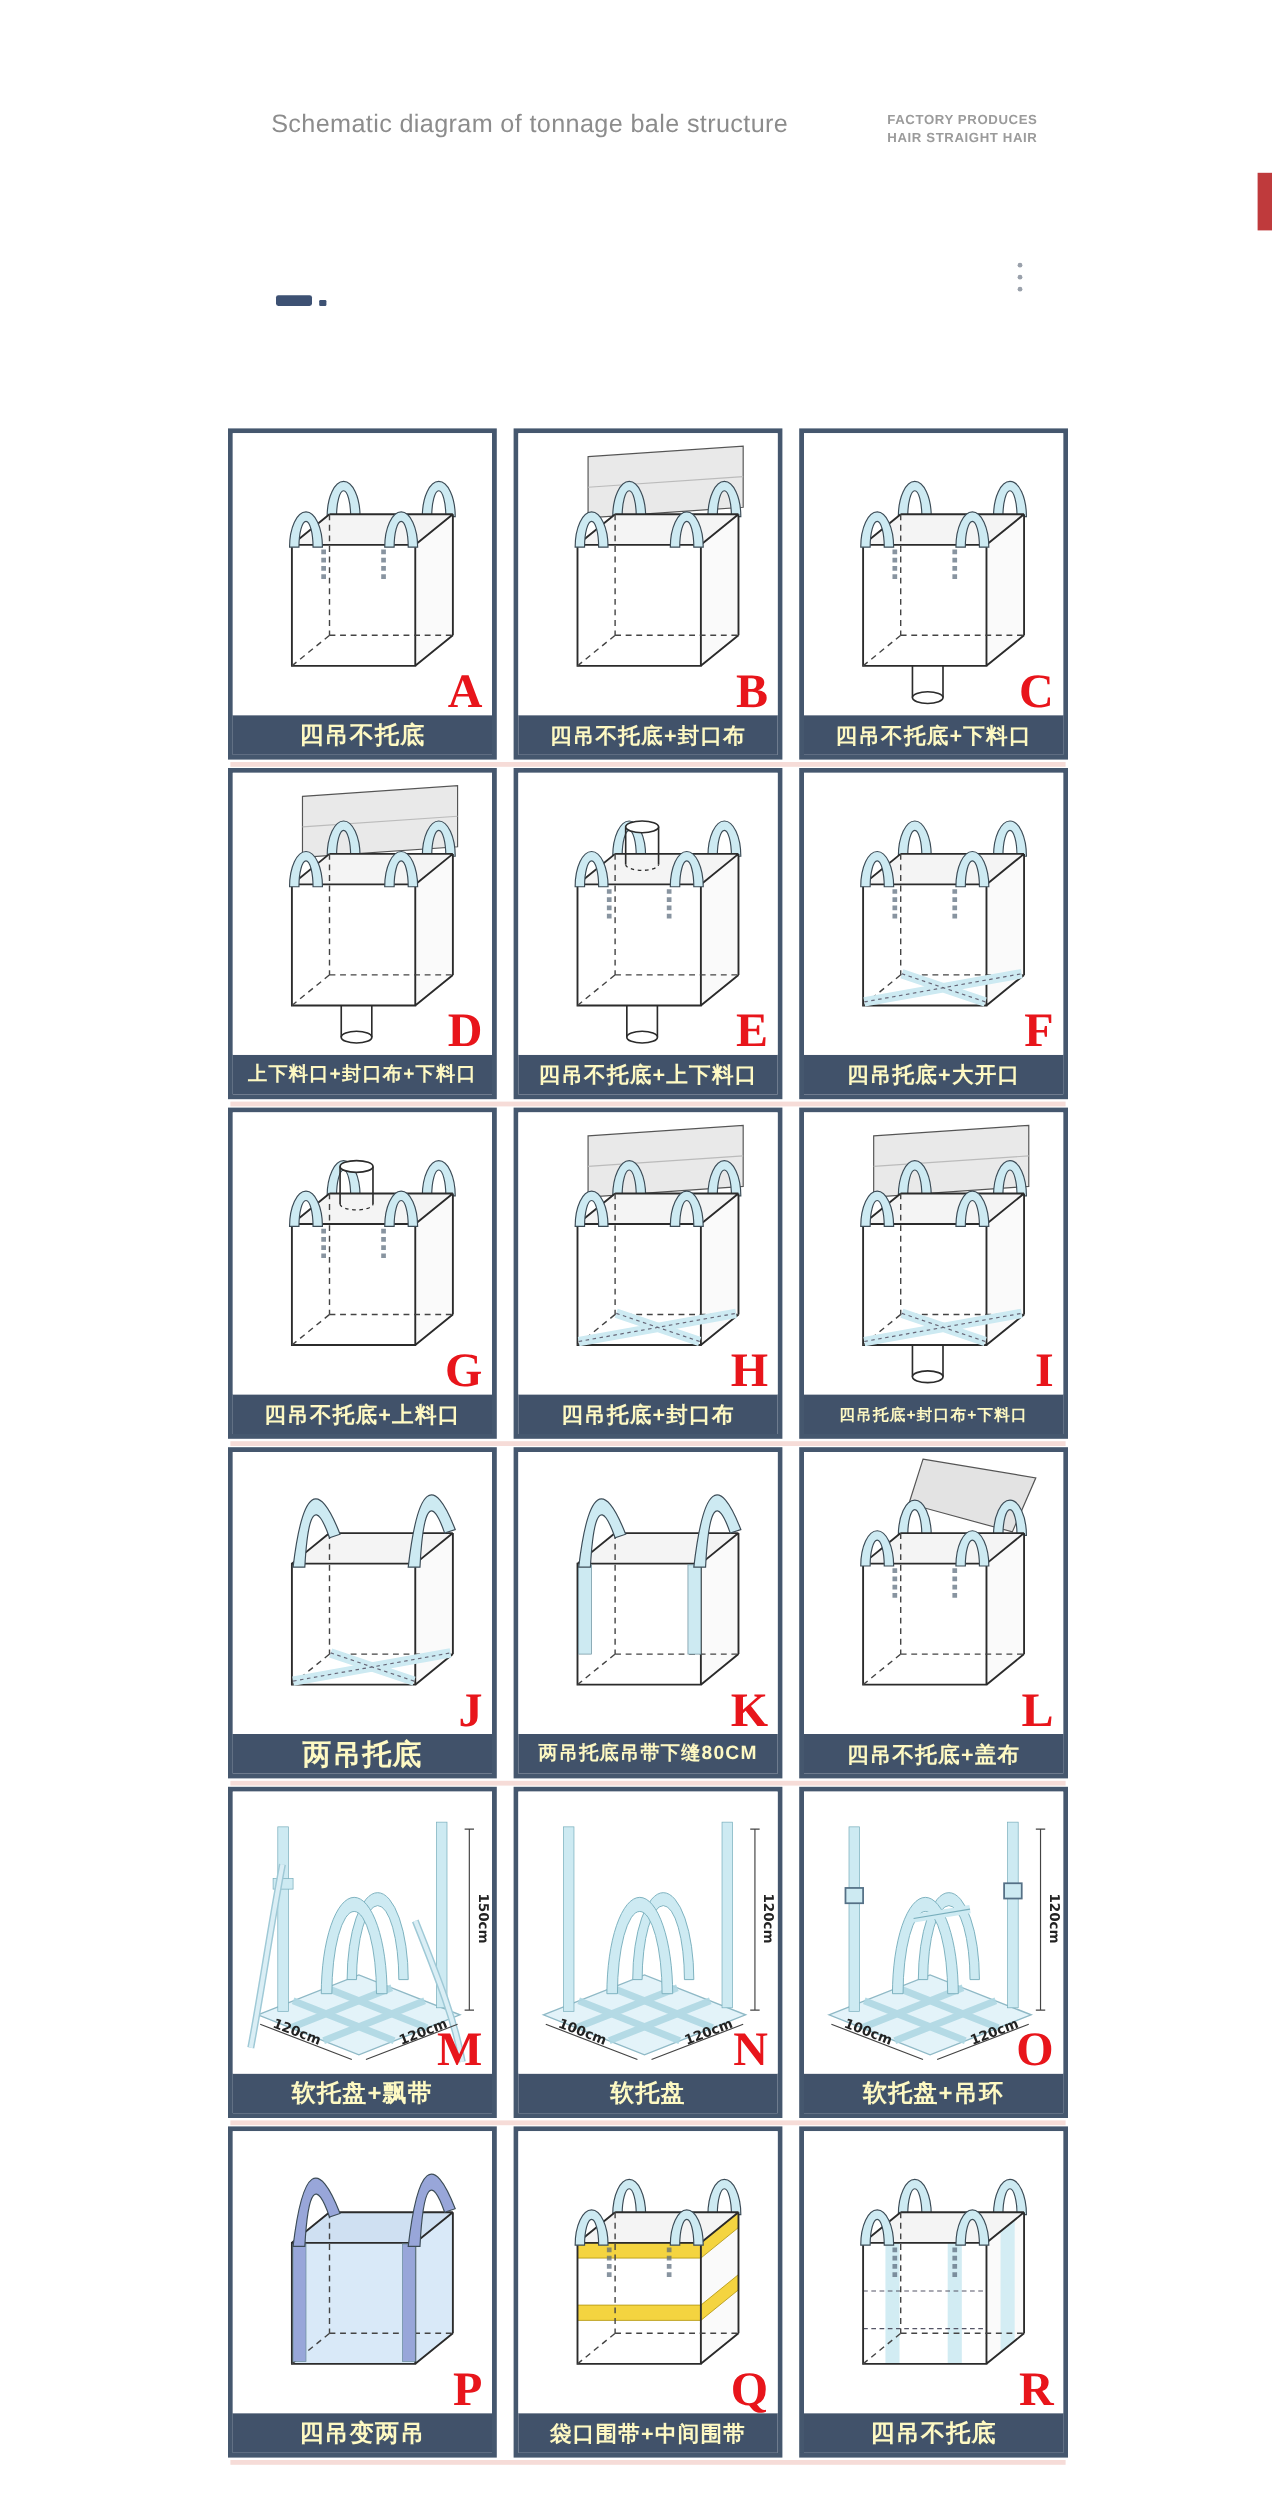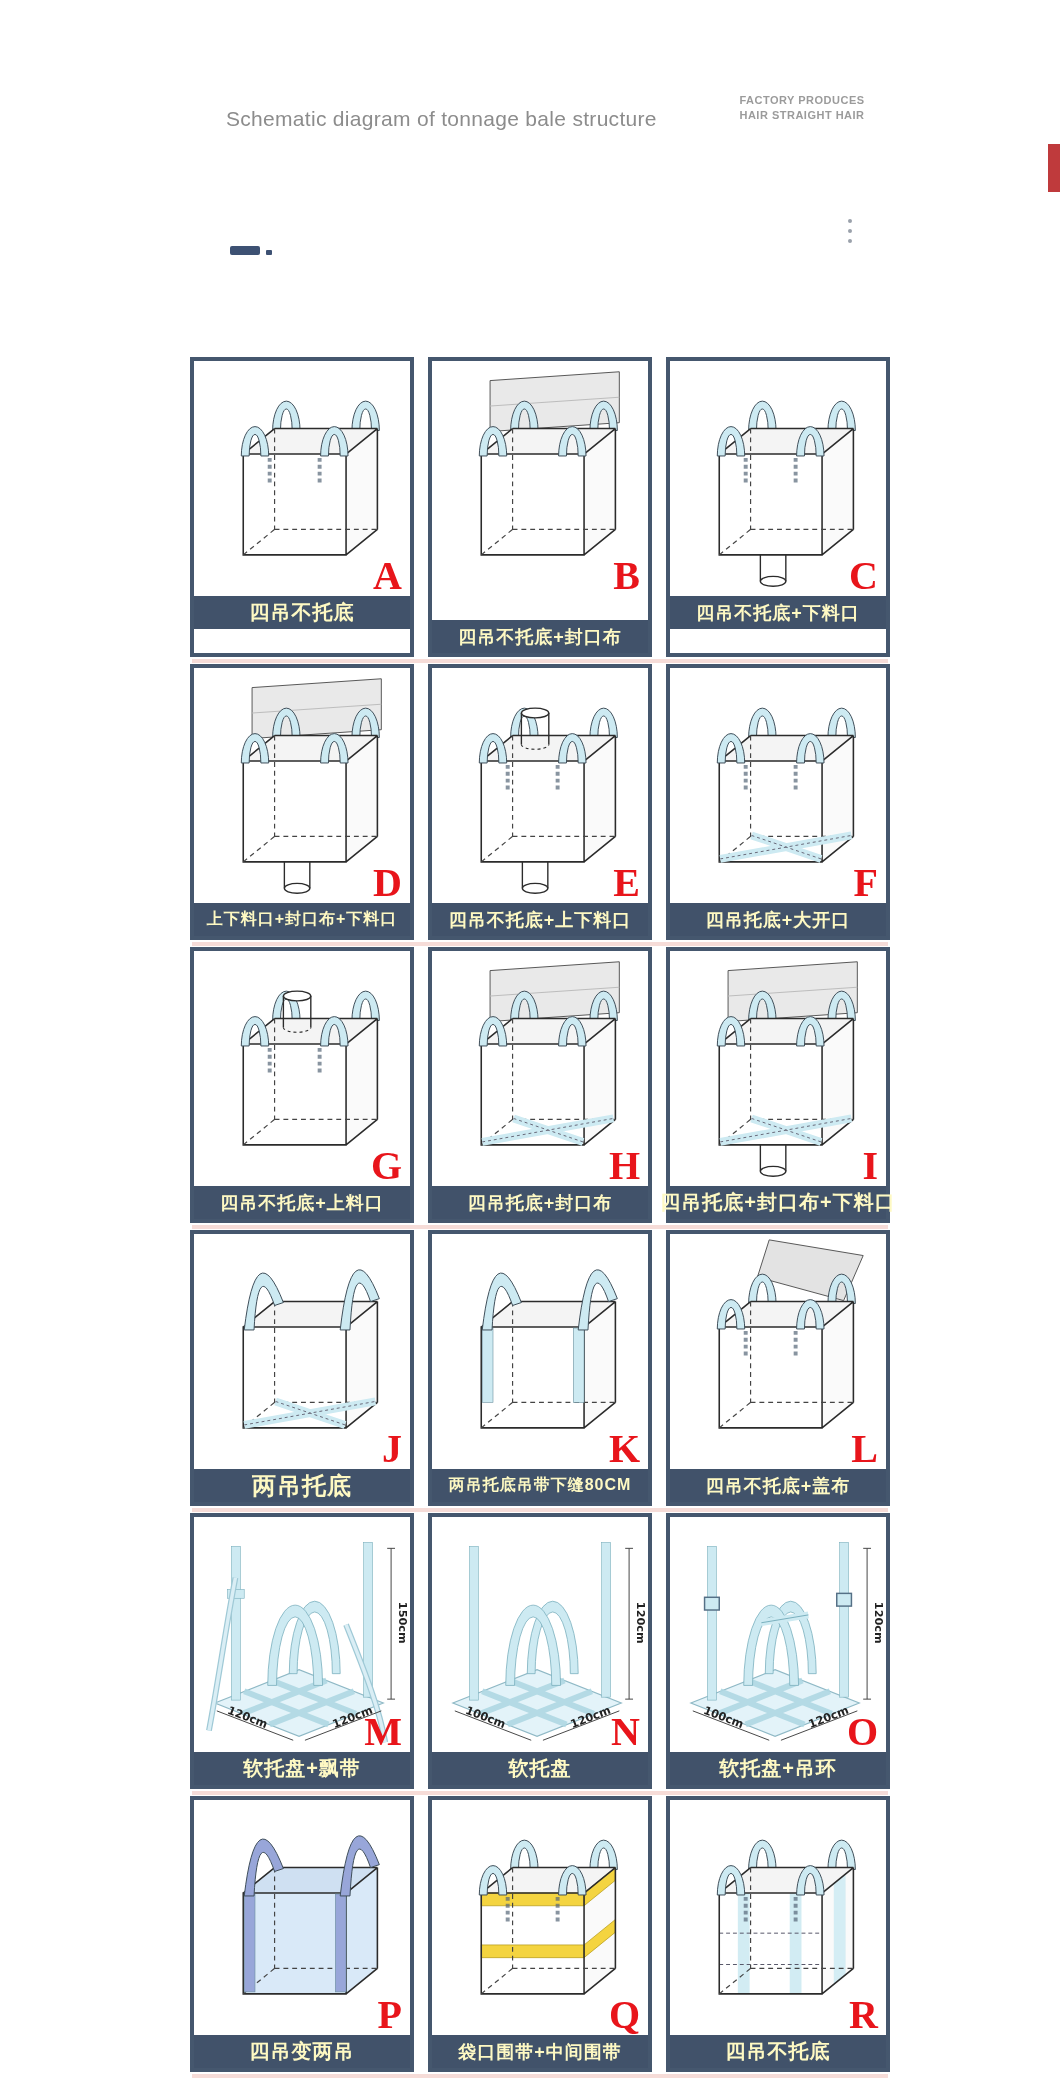--- a/index.html
+++ b/index.html
@@ -1,18 +1,18 @@
 <!DOCTYPE html>
 <html><head>
 <meta charset="utf-8">
 <style>
   html,body{margin:0;padding:0;background:#ffffff;}
   .page{position:relative;width:1060px;height:2100px;background:#ffffff;overflow:hidden;
         font-family:"Liberation Sans",sans-serif;}
-  .subtitle-en{position:absolute;left:226px;top:92px;font-size:21px;color:#8c8c8c;letter-spacing:.3px;margin-top:15px;}
+  .subtitle-en{position:absolute;left:226px;top:92px;font-size:21px;color:#8c8c8c;letter-spacing:.3px;}
   .corner-text{position:absolute;left:712px;top:93px;width:180px;text-align:center;
         font-size:11px;line-height:15px;color:#9b9b9b;letter-spacing:.5px;font-weight:bold;}
   .main-title{position:absolute;left:224px;top:140px;font-size:60px;font-weight:bold;
         color:#3d5173;letter-spacing:3px;}
   .title-dash{position:absolute;left:230px;top:246px;width:30px;height:9px;background:#3d5173;border-radius:2px;}
   .title-dash-dot{position:absolute;left:266px;top:250px;width:6px;height:5px;background:#3d5173;border-radius:1px;}
   .v-dots{position:absolute;left:848px;top:219px;width:6px;}
   .v-dots i{display:block;width:4px;height:4px;border-radius:50%;background:#9aa1ab;margin:0 0 6px 0;}
   .red-tab{position:absolute;right:0;top:144px;width:12px;height:48px;background:#bf3a3c;}
   .grid{position:absolute;left:190px;top:357px;width:700px;}
@@ -74,21 +74,21 @@
               <polygon points="45,95 77,69 182,69 150,95" fill="#f4f4f4"></polygon>
               <path d="M45,95H150V198H45Z" fill="#ffffff"></path>
               <path d="M150,95L182,69V172L150,198Z" fill="#fafafa"></path>
               <path d="M45,95H150V198H45Z M150,95L182,69 M182,69V172 M182,172L150,198 M45,95L77,69 M77,69H182" fill="none" stroke="#2b2b2b" stroke-width="1.6"></path>
               <path d="M45,198L77,172 M77,172H182 M77,69V172" fill="none" stroke="#444" stroke-width="1.2" stroke-dasharray="5,4"></path>
               <path d="M43,97 A14 30 0 0 1 71,97 L63,97 A6 22 0 0 0 51,97 Z" fill="#cdeaf2" stroke="#3c4c57" stroke-width="1"></path>
               <path d="M124,97 A14 30 0 0 1 152,97 L144,97 A6 22 0 0 0 132,97 Z" fill="#cdeaf2" stroke="#3c4c57" stroke-width="1"></path>
             </svg>
             <span class="letter">B</span>
           </div>
-          <div class="cap" style="font-size: 18px; margin-top: 24px;">四吊不托底+封口布</div>
+          <div class="cap" style="font-size: 18px;">四吊不托底+封口布</div>
         </div>
         <div class="cell">
           <div class="art">
             <svg viewBox="0 0 210 240" preserveAspectRatio="xMidYMid meet">
               <path d="M75,71 A14 30 0 0 1 103,71 L95,71 A6 22 0 0 0 83,71 Z" fill="#cdeaf2" stroke="#3c4c57" stroke-width="1"></path>
               <path d="M156,71 A14 30 0 0 1 184,71 L176,71 A6 22 0 0 0 164,71 Z" fill="#cdeaf2" stroke="#3c4c57" stroke-width="1"></path>
               <polygon points="45,95 77,69 182,69 150,95" fill="#f4f4f4"></polygon>
               <path d="M45,95H150V198H45Z" fill="#ffffff"></path>
               <path d="M150,95L182,69V172L150,198Z" fill="#fafafa"></path>
               <path d="M45,95H150V198H45Z M150,95L182,69 M182,69V172 M182,172L150,198 M45,95L77,69 M77,69H182" fill="none" stroke="#2b2b2b" stroke-width="1.6"></path>
@@ -227,21 +227,21 @@
               <path d="M45,198L77,172 M77,172H182 M77,69V172" fill="none" stroke="#444" stroke-width="1.2" stroke-dasharray="5,4"></path>
               <path d="M46,195L180,171 M149,195L78,171" stroke="#cdeaf2" stroke-width="8" fill="none"></path>
               <path d="M46,195L180,171 M149,195L78,171" stroke="#667" stroke-width="1" stroke-dasharray="3,3" fill="none"></path>
               <path d="M43,97 A14 30 0 0 1 71,97 L63,97 A6 22 0 0 0 51,97 Z" fill="#cdeaf2" stroke="#3c4c57" stroke-width="1"></path>
               <path d="M124,97 A14 30 0 0 1 152,97 L144,97 A6 22 0 0 0 132,97 Z" fill="#cdeaf2" stroke="#3c4c57" stroke-width="1"></path>
               <path d="M87,198V225 M113,198V225" stroke="#2b2b2b" stroke-width="1.4" fill="none"></path>
               <ellipse cx="100" cy="225" rx="13" ry="5" fill="#fff" stroke="#2b2b2b" stroke-width="1.4"></ellipse>
             </svg>
             <span class="letter">I</span>
           </div>
-          <div class="cap" style="font-size: 20px;">四吊托底+封口布+下料口</div>
+          <div class="cap" style="font-size: 13px;">四吊托底+封口布+下料口</div>
         </div>
       </div>
       <div class="row">
         <div class="cell">
           <div class="art">
             <svg viewBox="0 0 210 240" preserveAspectRatio="xMidYMid meet">
               <polygon points="45,95 77,69 182,69 150,95" fill="#f4f4f4"></polygon>
               <path d="M45,95H150V198H45Z" fill="#ffffff"></path>
               <path d="M150,95L182,69V172L150,198Z" fill="#fafafa"></path>
               <path d="M45,95H150V198H45Z M150,95L182,69 M182,69V172 M182,172L150,198 M45,95L77,69 M77,69H182" fill="none" stroke="#2b2b2b" stroke-width="1.6"></path>

